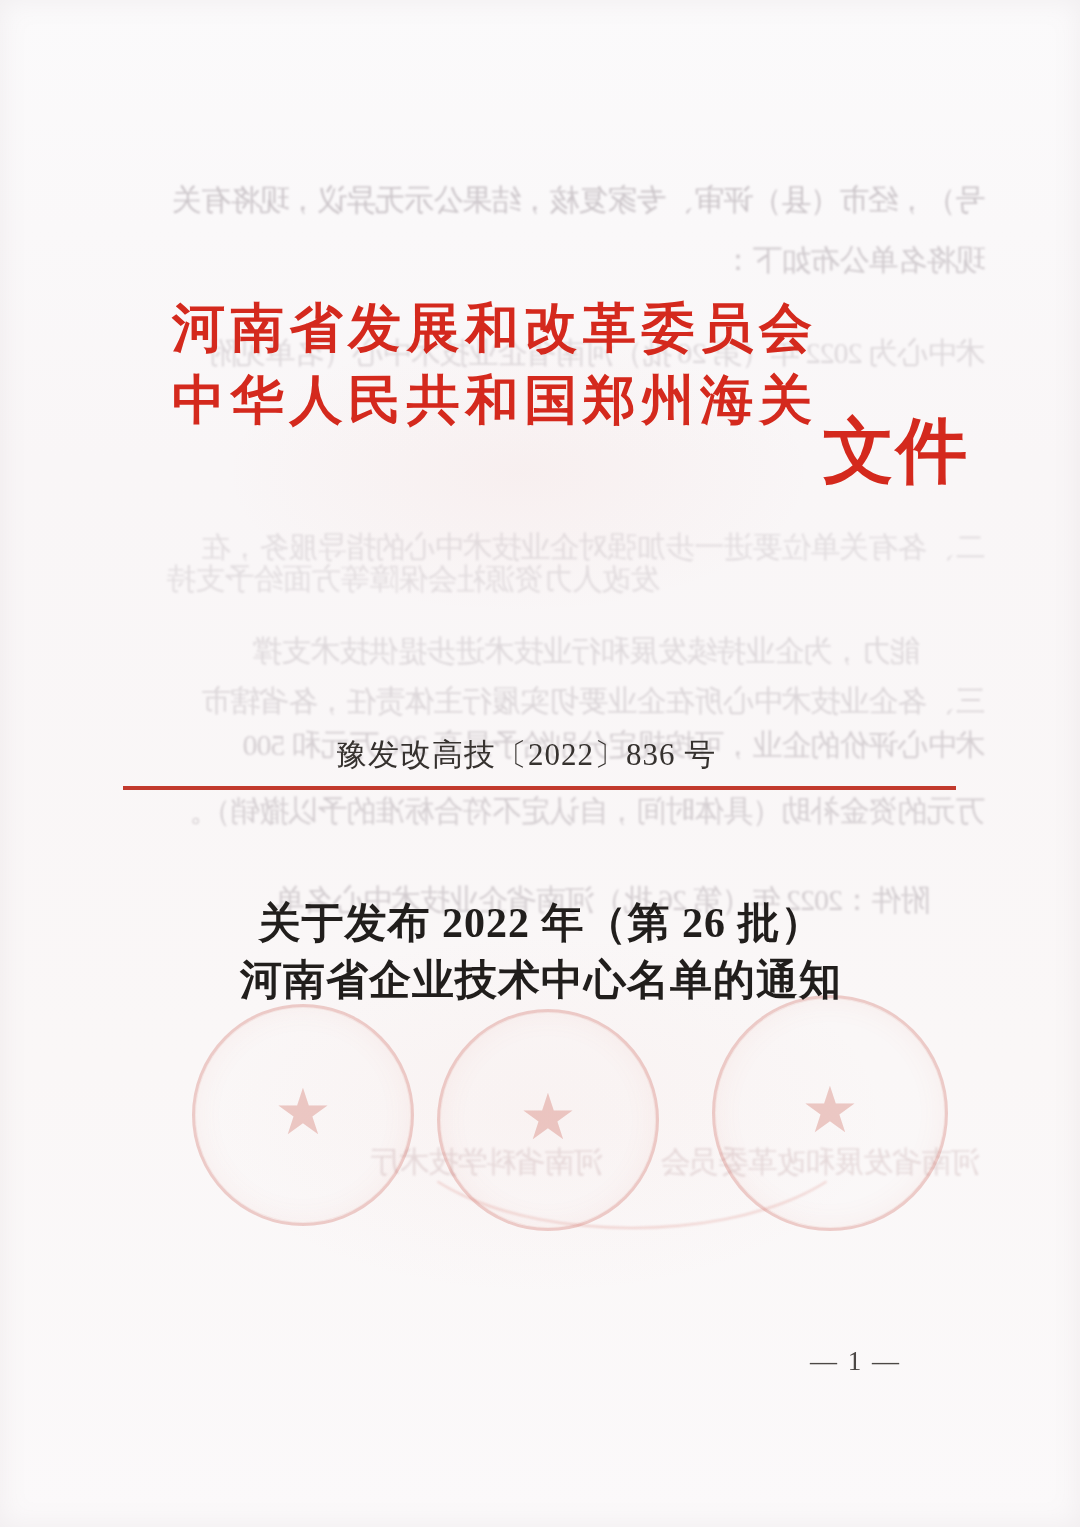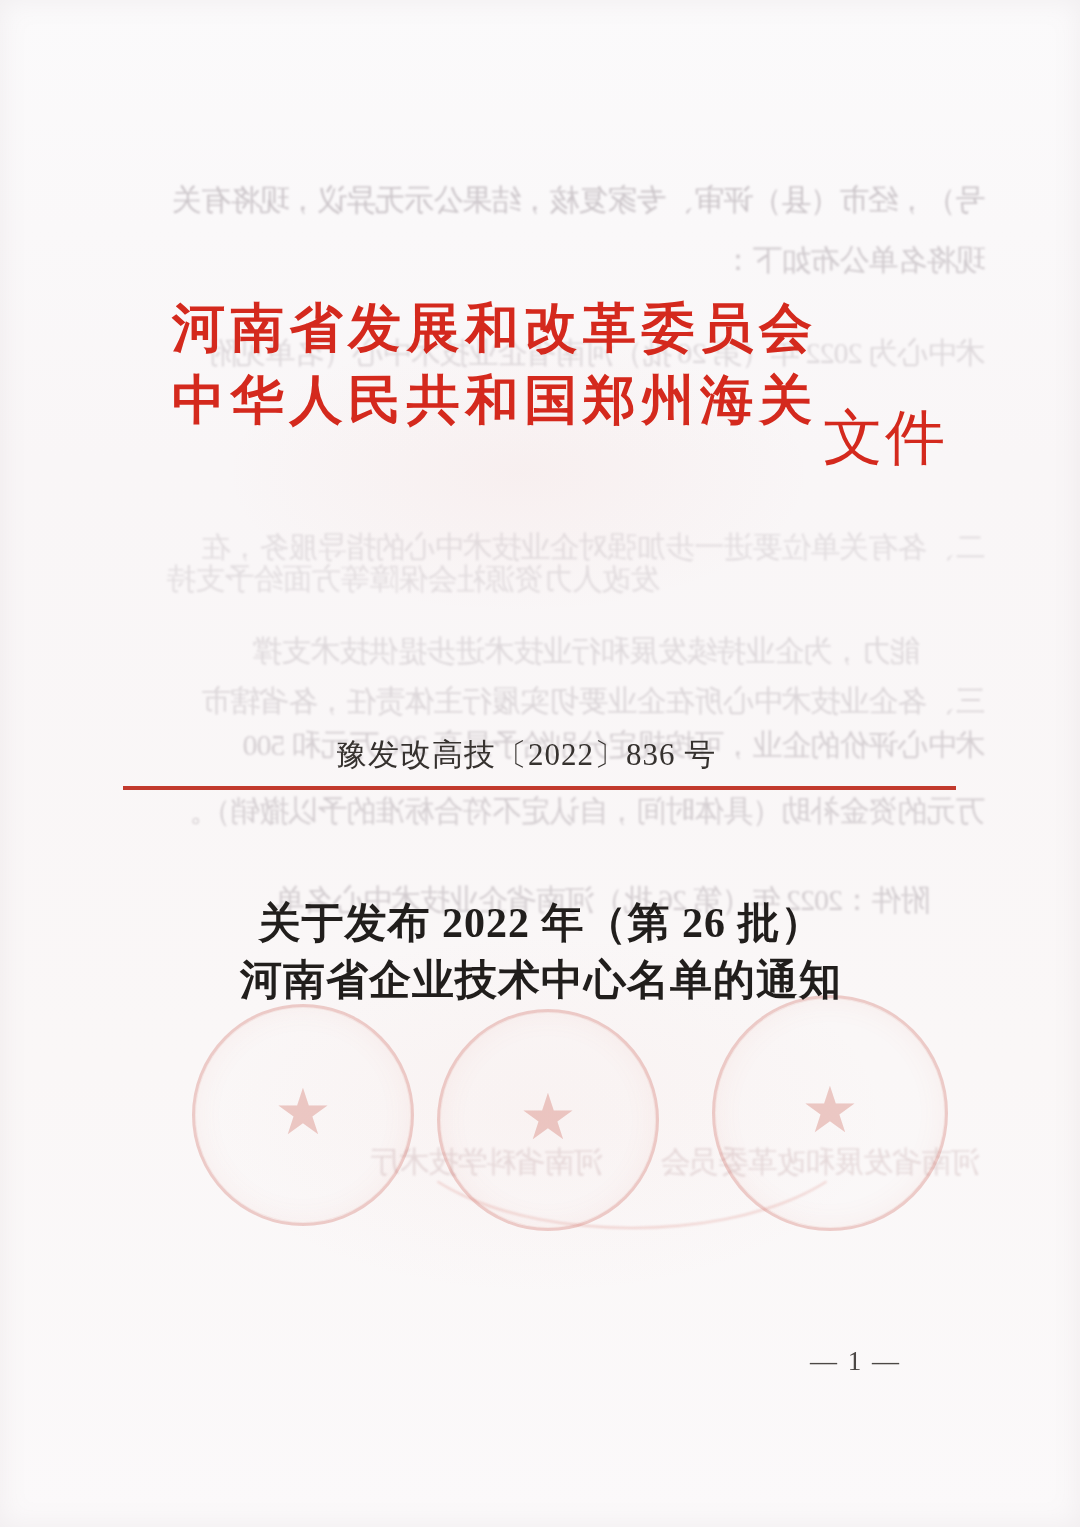--- a/index.html
+++ b/index.html
@@ -65,24 +65,24 @@
     font-weight:bold;
     line-height:71.5px;
     height:71.5px;
     text-align:justify;
     text-align-last:justify;
     text-justify:inter-character;
     white-space:nowrap;
     letter-spacing:0;
   }
   .doc-type{
-    position:absolute;left:823px;top:383px;width:175px;
+    position:absolute;left:823px;top:396px;width:175px;
     color:#d4291d;
-    font-size:60px;
-    font-weight:normal;
+    font-size:71px;
+    font-weight:bold;
     line-height:110px;
     letter-spacing:2px;
     z-index:2;
     white-space:nowrap;
   }
   .doc-number{
     position:absolute;left:12px;top:734px;width:1028px;
     text-align:center;
     color:#36322f;
     font-size:31px;

